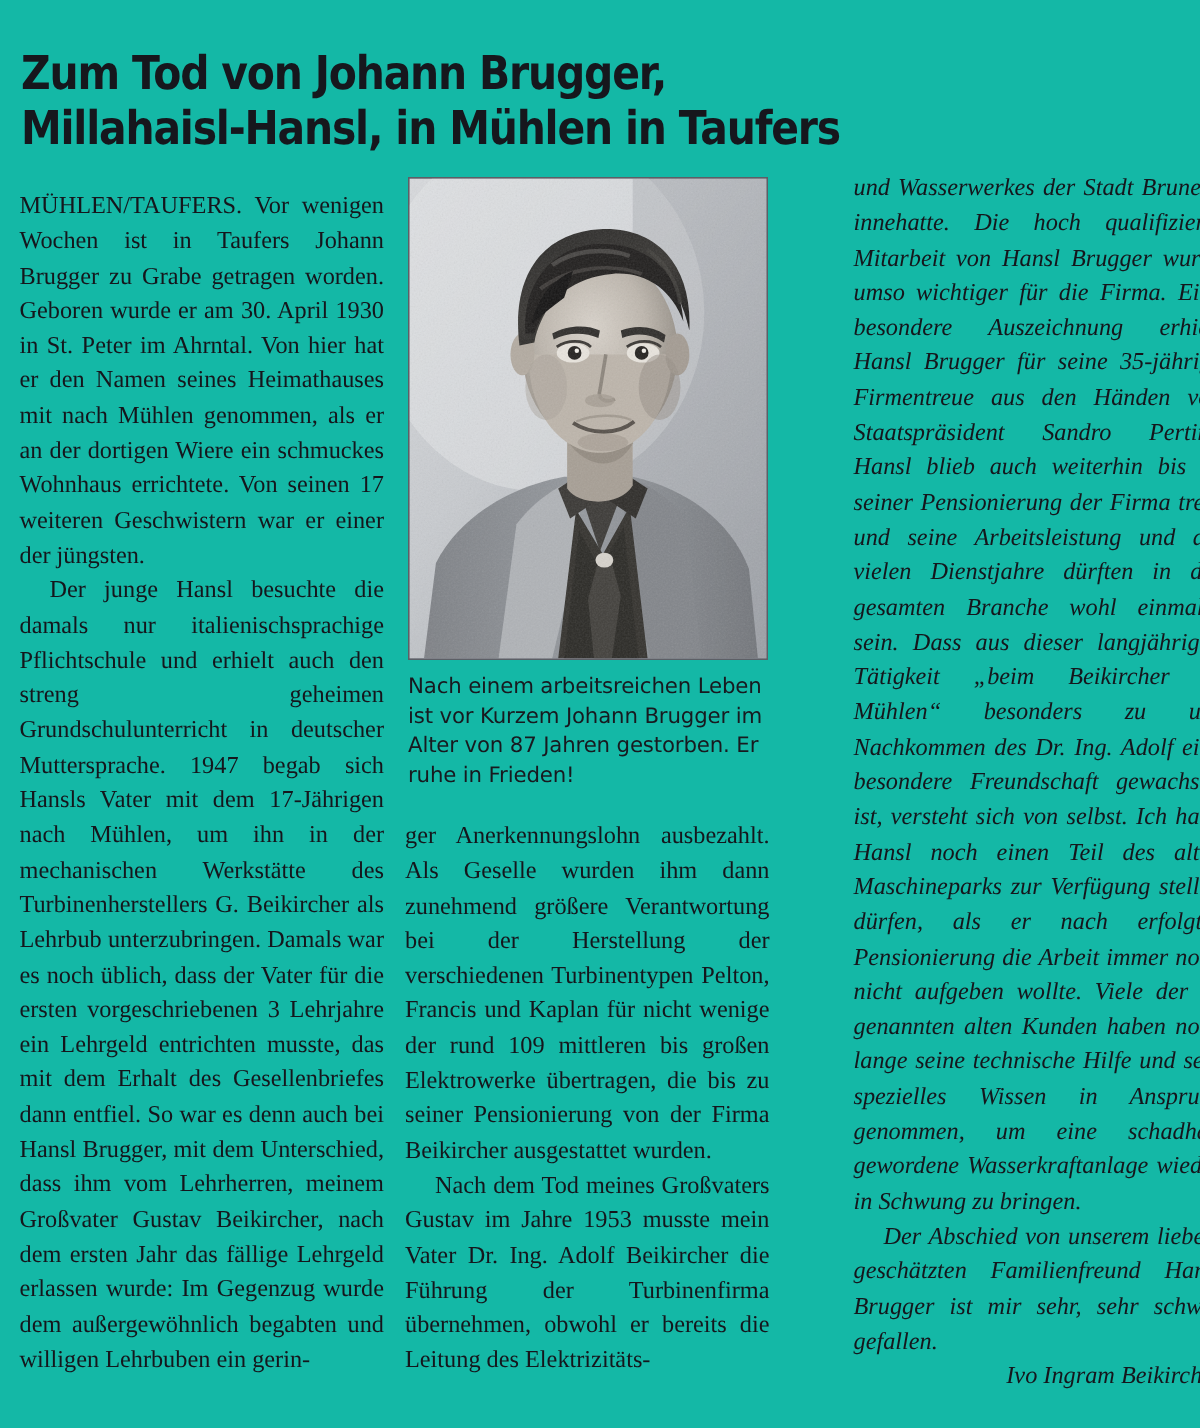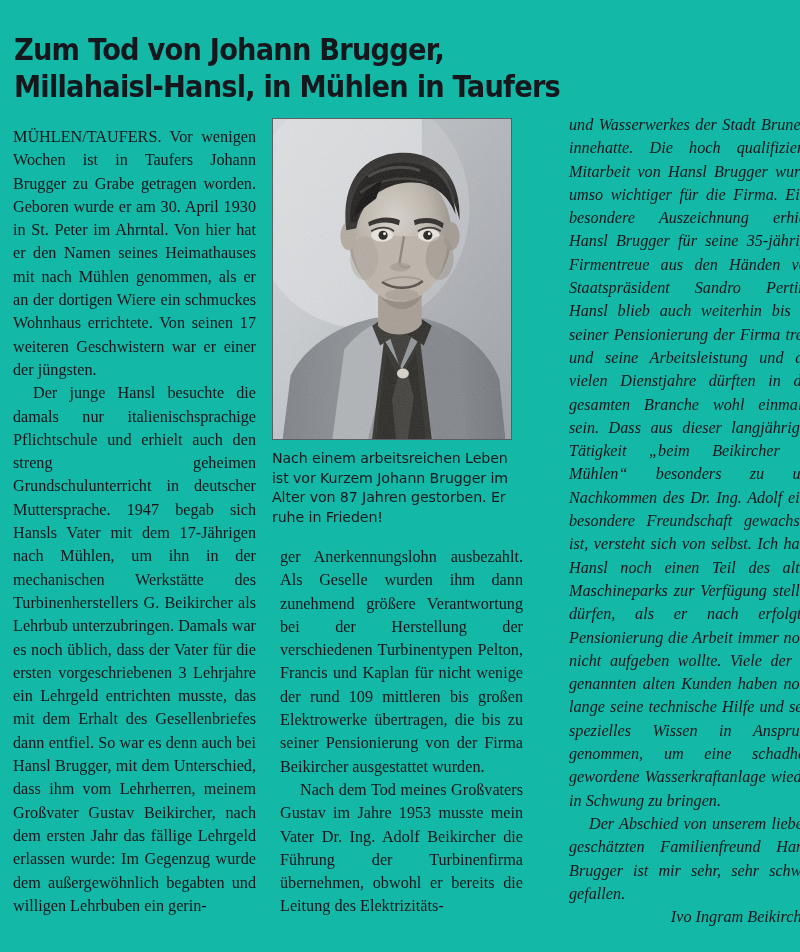--- a/index.html
+++ b/index.html
@@ -43,21 +43,21 @@
     width: 800px;
     height: 838px;
   }
   .col {
     position: absolute;
     top: 0;
     width: 243px;
     height: 838px;
   }
   .col-1 { left: 13px; margin-top: 12px; }
-  .col-2 { left: 280px; }
+  .col-2 { left: 270px; }
   .col-3 { left: 569px; width: 246px; font-style: italic; }
 
   .body-p {
     margin: 0;
     font-family: "Liberation Serif", "DejaVu Serif", serif;
     font-size: 16.2px;
     line-height: 23.3px;
     text-align: justify;
     text-justify: inter-word;
     color: #15161c;

